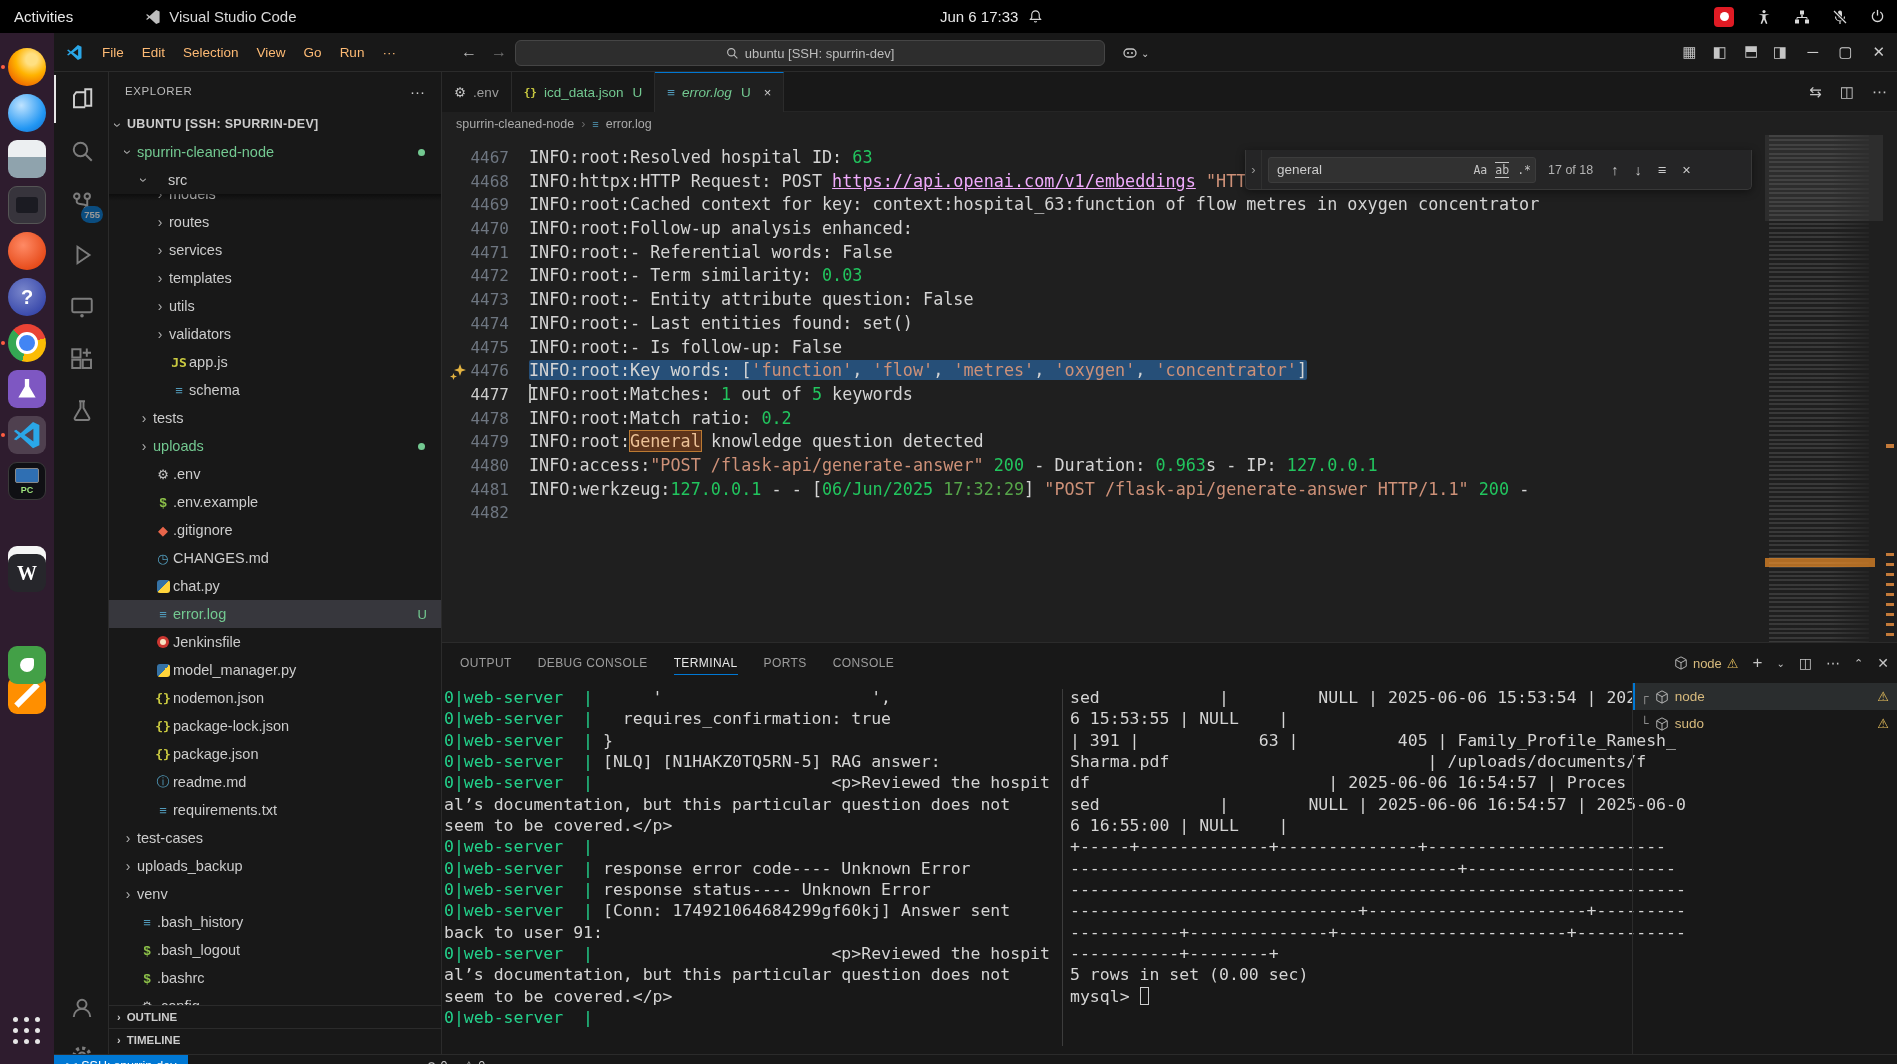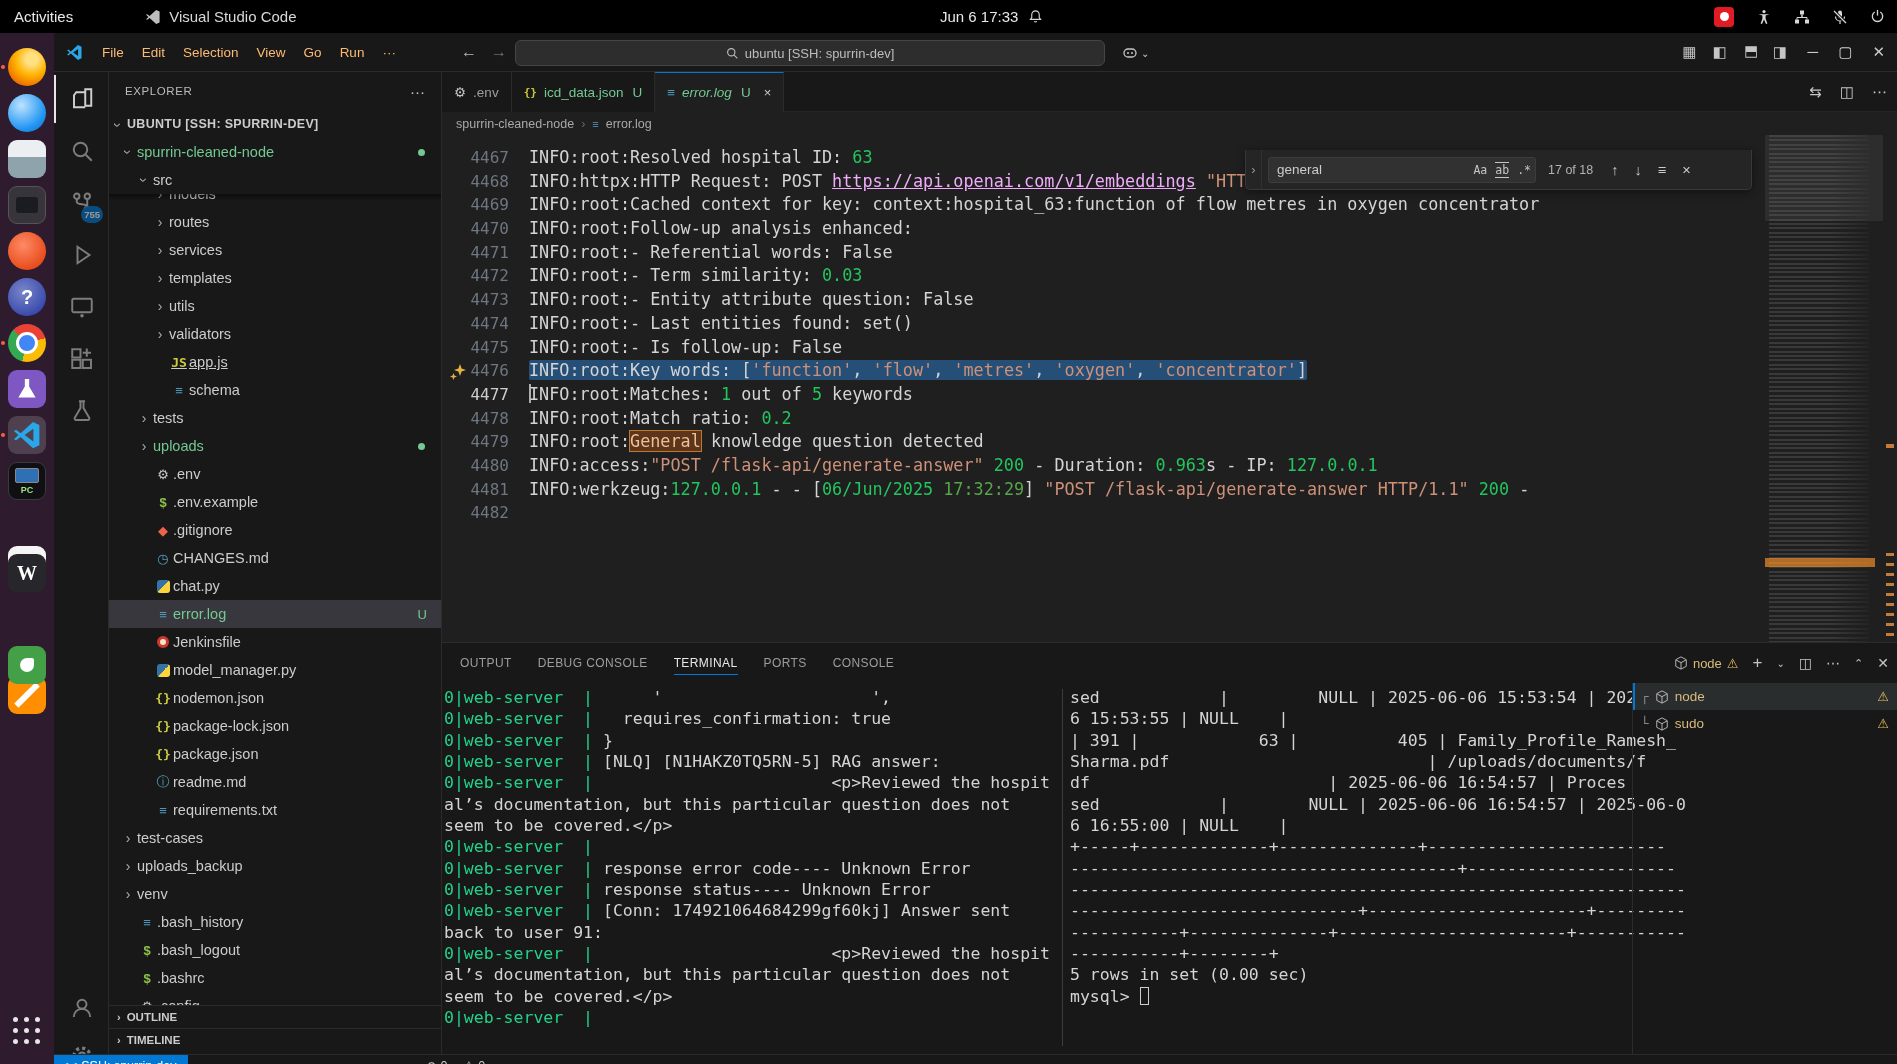--- a/index.html
+++ b/index.html
@@ -377,21 +377,21 @@
     <div id="tree">
         <div class="trow section">
           <span class="chev open" style="padding-left:2px">›</span>
           <span class="lbl">UBUNTU [SSH: SPURRIN-DEV]</span>
         </div>
         <div class="trow" style="padding-left: 10px;">
           <span class="chev open">›</span>
           <span class="lbl green">spurrin-cleaned-node</span>
           <span class="dotb"></span>
         </div>
-        <div class="trow" style="padding-left: 26px;">
+        <div class="trow" style="padding-left: 26px; gap: 15px;">
           <span class="chev open">›</span>
           <span class="lbl">src</span>
         </div>
         <div class="clipwrap-top">
           <div class="trow" style="padding-left: 42px;">
             <span class="chev">›</span>
             <span class="lbl">models</span>
           </div>
         </div>
         <div class="trow" style="padding-left: 42px;">
@@ -407,21 +407,21 @@
           <span class="lbl">templates</span>
         </div>
         <div class="trow" style="padding-left: 42px;">
           <span class="chev">›</span>
           <span class="lbl">utils</span>
         </div>
         <div class="trow" style="padding-left: 42px;">
           <span class="chev">›</span>
           <span class="lbl">validators</span>
         </div>
-        <div class="trow" style="padding-left: 60px; text-decoration: underline;">
+        <div class="trow" style="padding-left: 60px;">
           <span class="ficon ic-js">JS</span>
           <span class="lbl">app.js</span>
         </div>
         <div class="trow" style="padding-left: 60px;">
           <span class="ficon ic-list">≡</span>
           <span class="lbl">schema</span>
         </div>
         <div class="trow" style="padding-left: 26px;">
           <span class="chev">›</span>
           <span class="lbl">tests</span>

